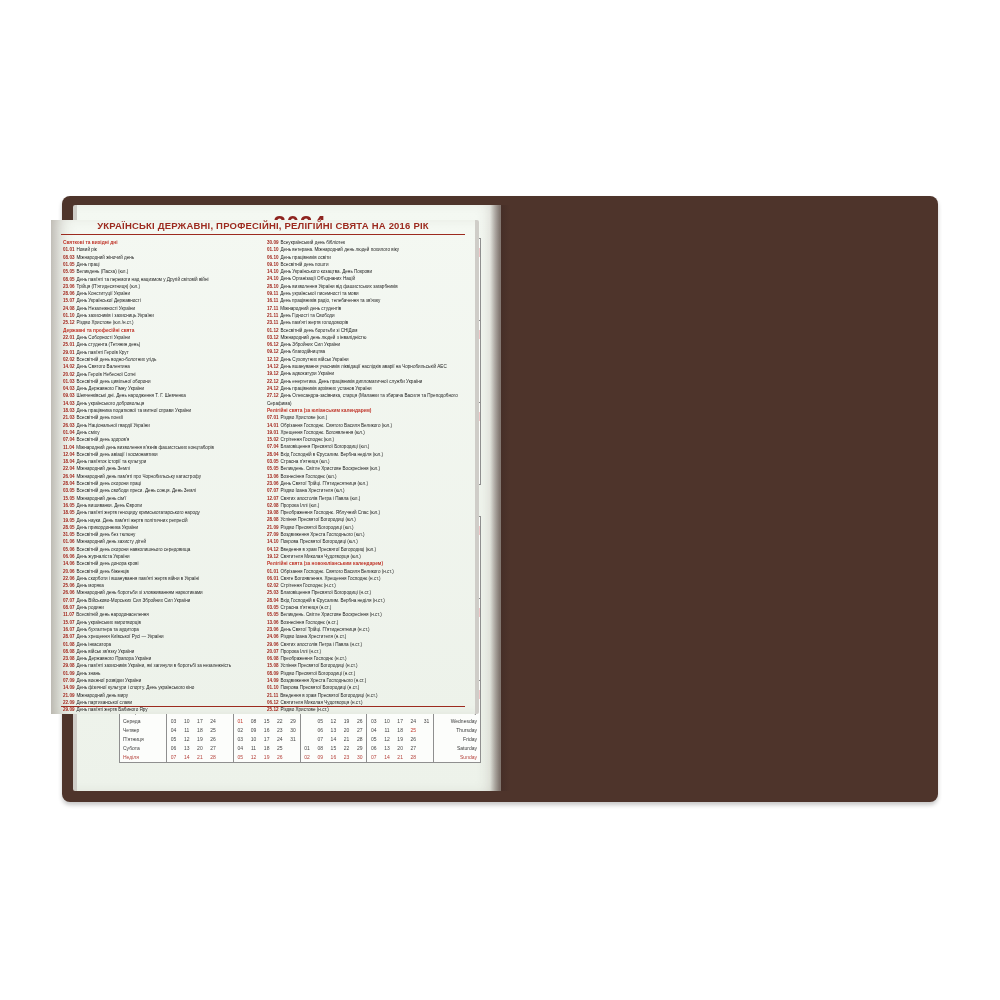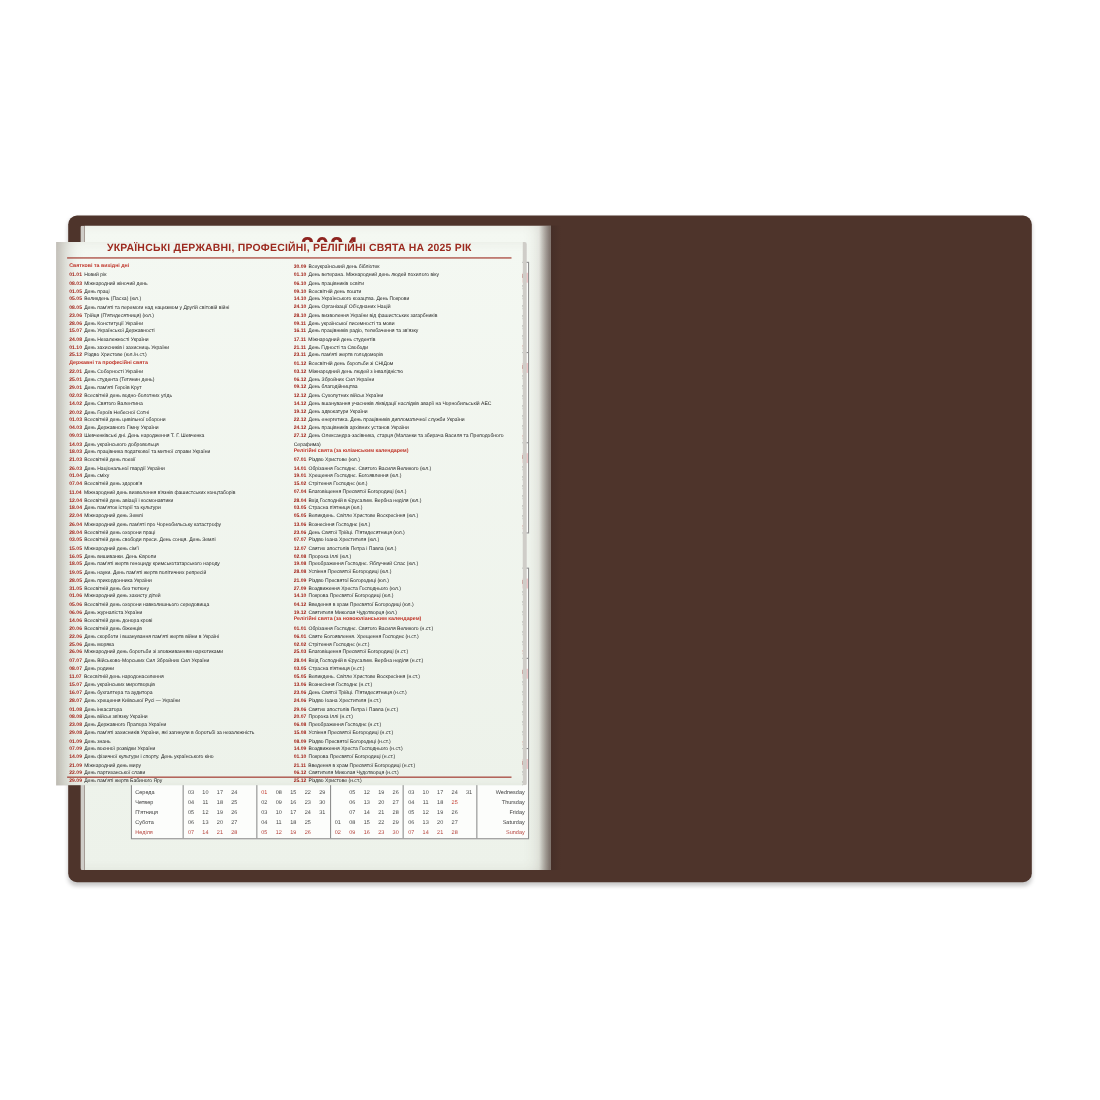--- a/index.html
+++ b/index.html
@@ -1658,21 +1658,21 @@
                 <div class="cell">Friday</div>
                 <div class="cell">Saturday</div>
                 <div class="cell red">Sunday</div>
               </div>
             </div>
           </div>
         </div>
       </div>
   </div>
   <div class="page right">
-    <div class="hl-title">УКРАЇНСЬКІ ДЕРЖАВНІ, ПРОФЕСІЙНІ, РЕЛІГІЙНІ СВЯТА НА 2025 РІК</div>
+    <div class="hl-title">УКРАЇНСЬКІ ДЕРЖАВНІ, ПРОФЕСІЙНІ, РЕЛІГІЙНІ СВЯТА НА 2016 РІК</div>
     <div class="hl-rule"></div>
     <div class="hl-cols">
         <div class="hl-header">Святкові та вихідні дні</div>
         <div class="hl-entry"><span class="d">01.01</span><span class="t">Новий рік</span></div>
         <div class="hl-entry"><span class="d">08.03</span><span class="t">Міжнародний жіночий день</span></div>
         <div class="hl-entry"><span class="d">01.05</span><span class="t">День праці</span></div>
         <div class="hl-entry"><span class="d">05.05</span><span class="t">Великдень (Пасха) (юл.)</span></div>
         <div class="hl-entry"><span class="d">08.05</span><span class="t">День пам'яті та перемоги над нацизмом у Другій світовій війні</span></div>
         <div class="hl-entry"><span class="d">23.06</span><span class="t">Трійця (П'ятидесятниця) (юл.)</span></div>
         <div class="hl-entry"><span class="d">28.06</span><span class="t">День Конституції України</span></div>

